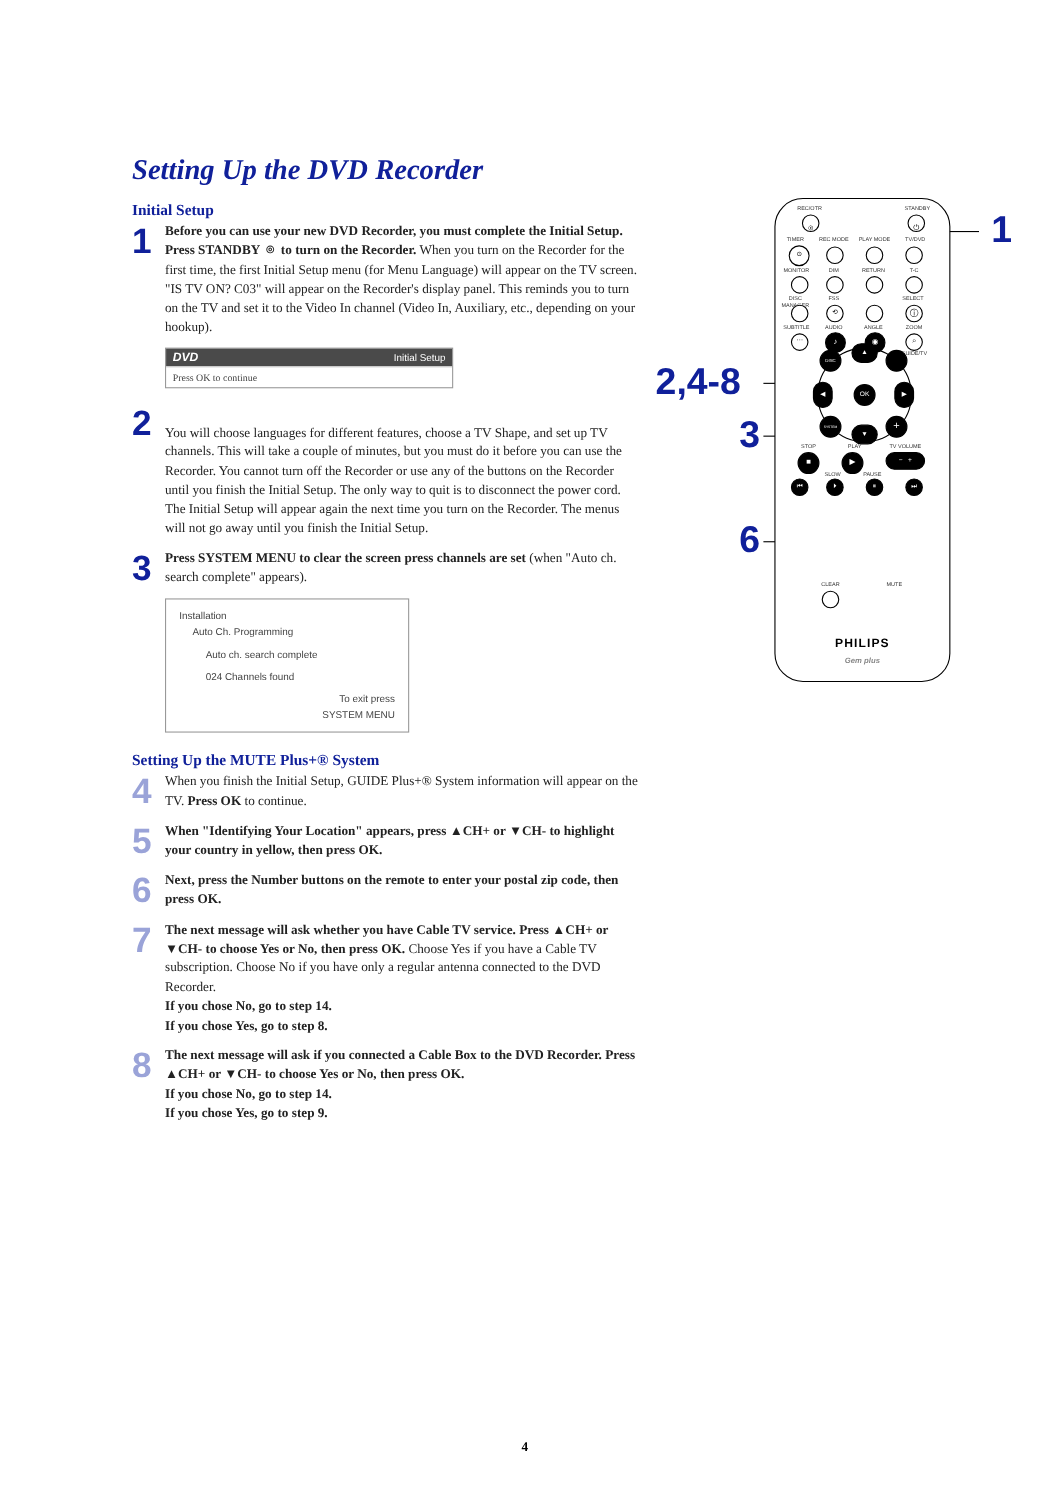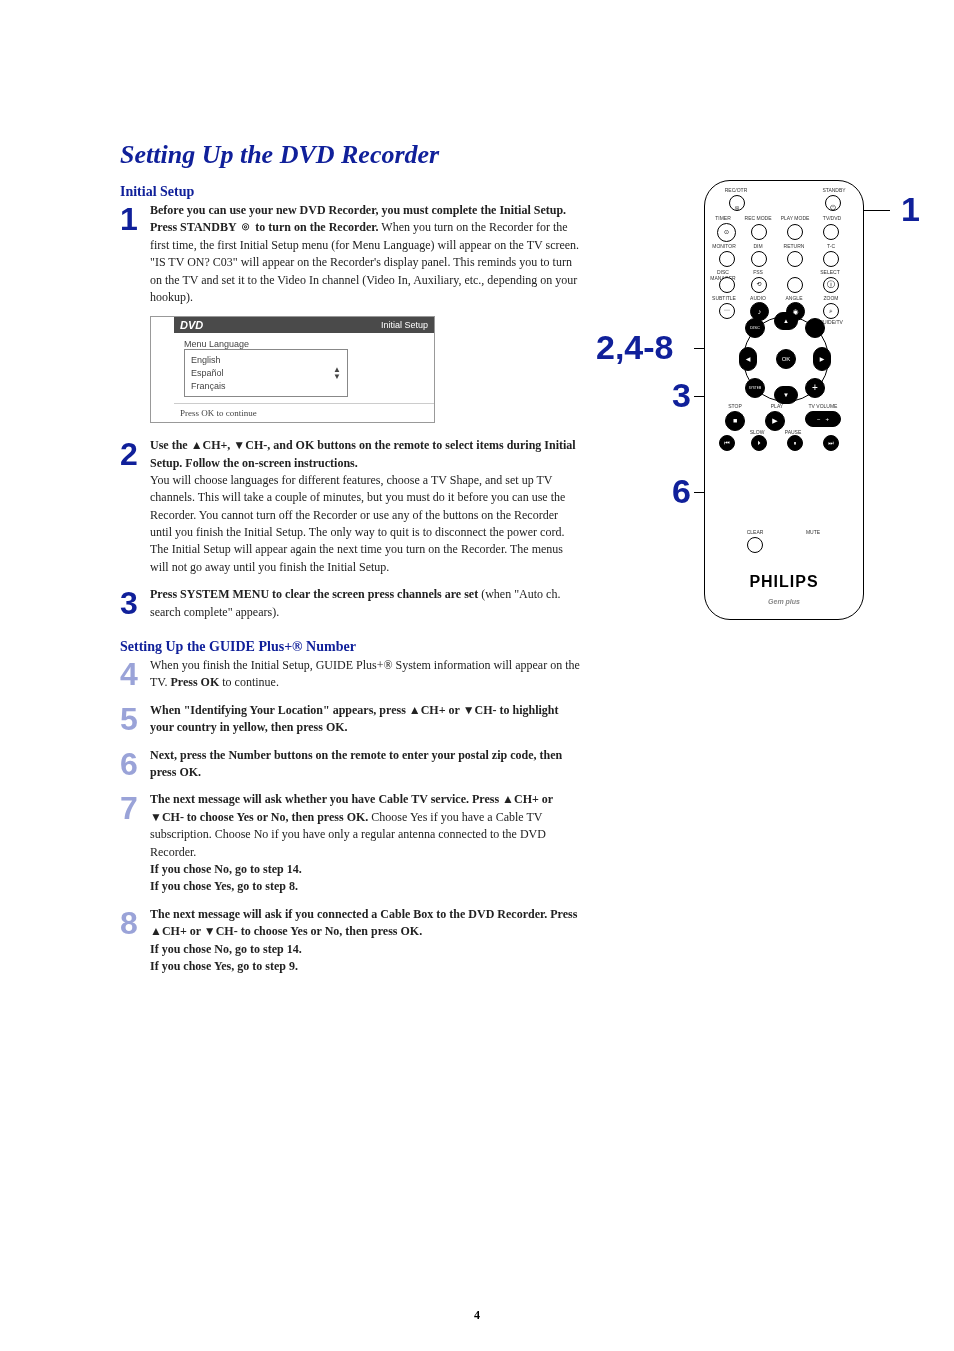--- a/index.html
+++ b/index.html
@@ -4,21 +4,21 @@
 <style>
   body { margin:0; background:#fff; font-family: Georgia, 'Times New Roman', serif; color:#000; }
   .page { width:954px; height:1351px; position:relative; padding:140px 60px 40px 120px; box-sizing:border-box; }
   .left-col { width:460px; float:left; }
   .right-col { width:260px; float:right; position:relative; }
   h1 { font-style:italic; color:#10209a; font-size:26px; font-weight:bold; margin:0 0 14px 0; }
   h2 { color:#10209a; font-size:14px; font-weight:bold; margin:0 0 2px 0; }
   .step { position:relative; padding-left:30px; margin-bottom:10px; font-size:12px; line-height:1.45; color:#222; }
   .big-num { position:absolute; left:0; top:-6px; font-size:32px; font-weight:bold; color:#10209a; font-family:Arial, sans-serif; }
   .bold { font-weight:bold;margin-top:12px; }
-  .osd { border:1px solid #999; width:260px; margin:8px 0 14px 30px; font-family:Arial,sans-serif; font-size:9px; color:#444;padding-left:23px; }
+  .osd { border:1px solid #999; width:260px; margin:8px 0 14px 30px; font-family:Arial,sans-serif; font-size:9px; color:#444; }
   .osd-header { background:#4a4a4a; color:#fff; padding:2px 6px; display:flex; justify-content:space-between; align-items:center; }
   .osd-body { padding:6px 10px; }
   .osd-list { border:1px solid #888; padding:4px 6px; width:150px; display:flex; justify-content:space-between; align-items:center; }
   .osd-list-items { line-height:1.4; }
   .osd-footer { padding:4px 6px; border-top:1px solid #ccc;font-family:Liberation Serif, serif; }
   .osd2 .osd-body { padding:8px 12px; line-height:1.6; }
   .dvd-logo { font-style:italic; font-weight:bold; font-size:11px; }
   .arrows { font-size:8px; line-height:7px; }
   .pagenum { position:absolute; bottom:28px; left:0; right:0; text-align:center; font-size:12px; font-weight:bold; }
   
@@ -28,21 +28,21 @@
   .round { border-radius:50%; }
   .sm { width:14px; height:14px; font-size:6px; line-height:14px; }
   .md { width:17px; height:17px; font-size:8px; line-height:17px; }
   .lbl { position:absolute; font-size:5px; color:#333; width:30px; text-align:center; }
   .dpad { position:absolute; left:38px; top:135px; width:84px; height:84px; }
   .dpad-c { border:1px solid #000; border-radius:50%; }
   .callout { position:absolute; font-size:34px; font-weight:bold; color:#10209a; font-family:Arial,sans-serif; }
   .callout-line { position:absolute; background:#000; }
   .numgrid { position:absolute; left:42px; top:270px; width:76px; }
   .numgrid .nbtn { width:20px; height:14px; border:1px solid #000; border-radius:8px; display:inline-block; text-align:center; font-size:8px; line-height:14px; margin:2px 1px; }
-  .philips { position:absolute; bottom:28px; left:0; right:0; text-align:center; font-weight:bold; font-size:16px; letter-spacing:1px; }
+  .philips { position:absolute; bottom:28px; left:0; right:0; text-align:center; font-weight:bold; font-size:11px; letter-spacing:1px; }
   .gemstar { position:absolute; bottom:14px; left:0; right:0; text-align:center; font-size:7px; color:#888; font-style:italic; font-weight:bold;}
 </style>
 </head>
 <body>
 
 <div class="page">
   <div class="left-col">
     <h1>Setting Up the DVD Recorder</h1>
 
     <h2>Initial Setup</h2>
@@ -51,47 +51,46 @@
       <span class="big-num">1</span>
       <span class="bold">Before you can use your new DVD Recorder, you must complete the Initial Setup.</span><br>
       <span class="bold">Press STANDBY &nbsp;⌾&nbsp; to turn on the Recorder.</span><span> When you turn on the Recorder for the first time, the first Initial Setup menu (for Menu Language) will appear on the TV screen.  "IS TV ON? C03" will appear on the Recorder's display panel.  This reminds you to turn on the TV and set it to the Video In channel (Video In, Auxiliary, etc., depending on your hookup).</span>
     </div>
 
     <div class="osd">
       <div class="osd-header">
         <span class="dvd-logo">DVD</span>
         <span>Initial Setup</span>
       </div>
-      <div class="osd-body">
-        <div>Menu Language</div>
-        <div class="osd-list">
-          <div class="osd-list-items">
-            <div>English</div>
-            <div>Español</div>
-            <div>Français</div>
-          </div>
-          <div class="arrows">▲<br>▼</div>
-        </div>
-      </div>
       <div class="osd-footer">Press OK to continue</div>
     </div>
 
     <div class="step">
       <span class="big-num">2</span>
-      <span class="bold">Use the ▲CH+, ▼CH-, and OK buttons on the remote to select items during Initial Setup. Follow the on-screen instructions.</span><br>
+      <br>
       <span>You will choose languages for different features, choose a TV Shape, and set up TV channels.  This will take a couple of minutes, but you must do it before you can use the Recorder.  You cannot turn off the Recorder or use any of the buttons on the Recorder until you finish the Initial Setup. The only way to quit is to disconnect the power cord. The Initial Setup will appear again the next time you turn on the Recorder. The menus will not go away until you finish the Initial Setup.</span>
     </div>
 
     <div class="step">
       <span class="big-num">3</span>
       <span class="bold">Press SYSTEM MENU to clear the screen press channels are set</span><span> (when "Auto ch. search complete" appears).</span>
     </div>
 
-
-    <h2 style="margin-top:18px;">Setting Up the GUIDE Plus+® Number</h2>
+    <div class="osd osd2" style="width:220px;">
+      <div class="osd-body">
+        <div>Installation</div>
+        <div style="padding-left:12px;">Auto Ch. Programming</div>
+        <div style="padding-left:24px;margin-top:6px;">Auto ch. search complete</div>
+        <div style="padding-left:24px;margin-top:6px;">024 Channels found</div>
+        <div style="text-align:right;margin-top:6px;">To exit press</div>
+        <div style="text-align:right;">SYSTEM MENU</div>
+      </div>
+    </div>
+
+    <h2 style="margin-top:18px;">Setting Up the MUTE Plus+® System</h2>
 
     <div class="step">
       <span class="big-num" style="color:#9aa3d8;">4</span>
       <span>When you finish the Initial Setup, GUIDE Plus+® System information will appear on the TV. </span><span class="bold">Press OK</span><span> to continue.</span>
     </div>
 
     <div class="step">
       <span class="big-num" style="color:#9aa3d8;">5</span>
       <span class="bold">When "Identifying Your Location" appears, press ▲CH+ or ▼CH- to highlight your country in yellow, then press OK.</span>
     </div>

